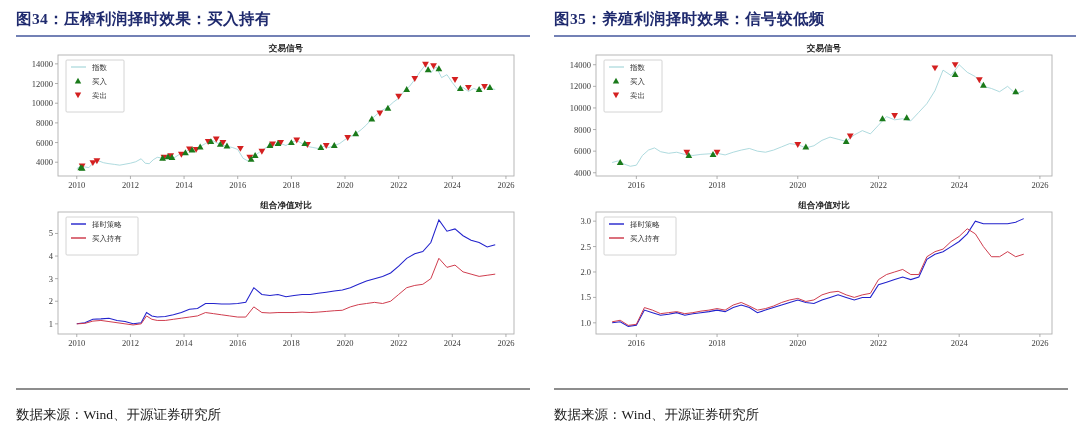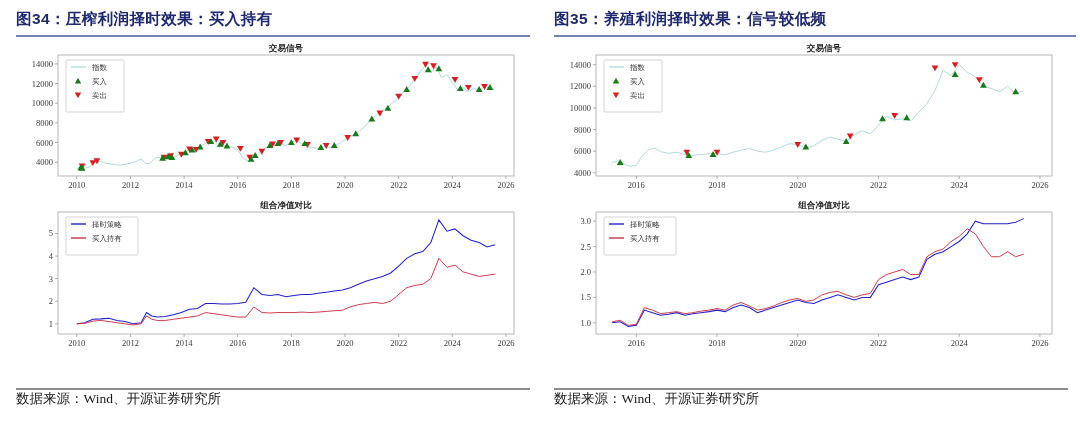--- a/index.html
+++ b/index.html
@@ -11,27 +11,27 @@
   .page{display:flex;width:1080px;height:424px;box-sizing:border-box;}
   .panel{width:540px;height:424px;box-sizing:border-box;position:relative;padding:0 14px;}
   .panel.left{padding-left:16px;padding-right:10px;}
   .panel.right{padding-left:14px;padding-right:4px;}
 
   .fig-title{
     color:#1f2a6e;font-weight:bold;font-size:15.5px;
     letter-spacing:.4px;white-space:nowrap;
     padding-top:9px;padding-bottom:5px;
   }
-  .fig-title .num{font-family:Liberation Sans, sans-serif;}
+  .fig-title .num{font-family:Liberation Serif, serif;}
   .rule{height:2px;background:#5b6ba8;opacity:.85;}
 
   .charts{padding-top:2px;}
   .chart-wrap{position:relative;}
   .src{
-    position:absolute;left:16px;bottom:16px;
+    position:absolute;left:16px;bottom:0;
     font-size:13.5px;color:#1a1a1a;white-space:nowrap;
     font-family:"Liberation Serif", serif;
   }
   .panel.right .src{left:14px;}
   .footer-rule{position:absolute;left:14px;right:12px;bottom:34px;height:1.6px;background:#8d8d8d;}
   .panel.left .footer-rule{left:16px;right:10px;}
 
   svg{display:block;}
   .tick-txt{font-family:"Liberation Serif",serif;font-size:8.5px;fill:#3a3a3a;}
   .chart-title{font-family:"Liberation Sans",sans-serif;font-size:8.6px;fill:#222;font-weight:bold;}

